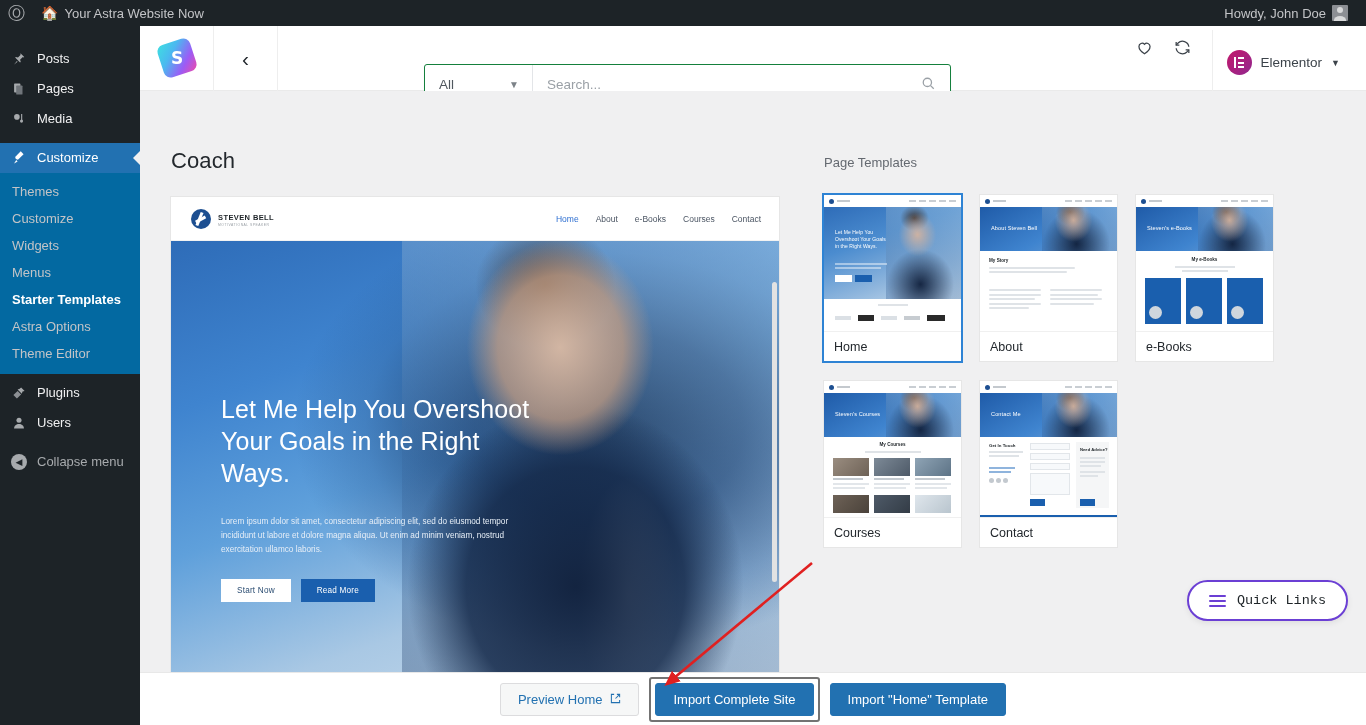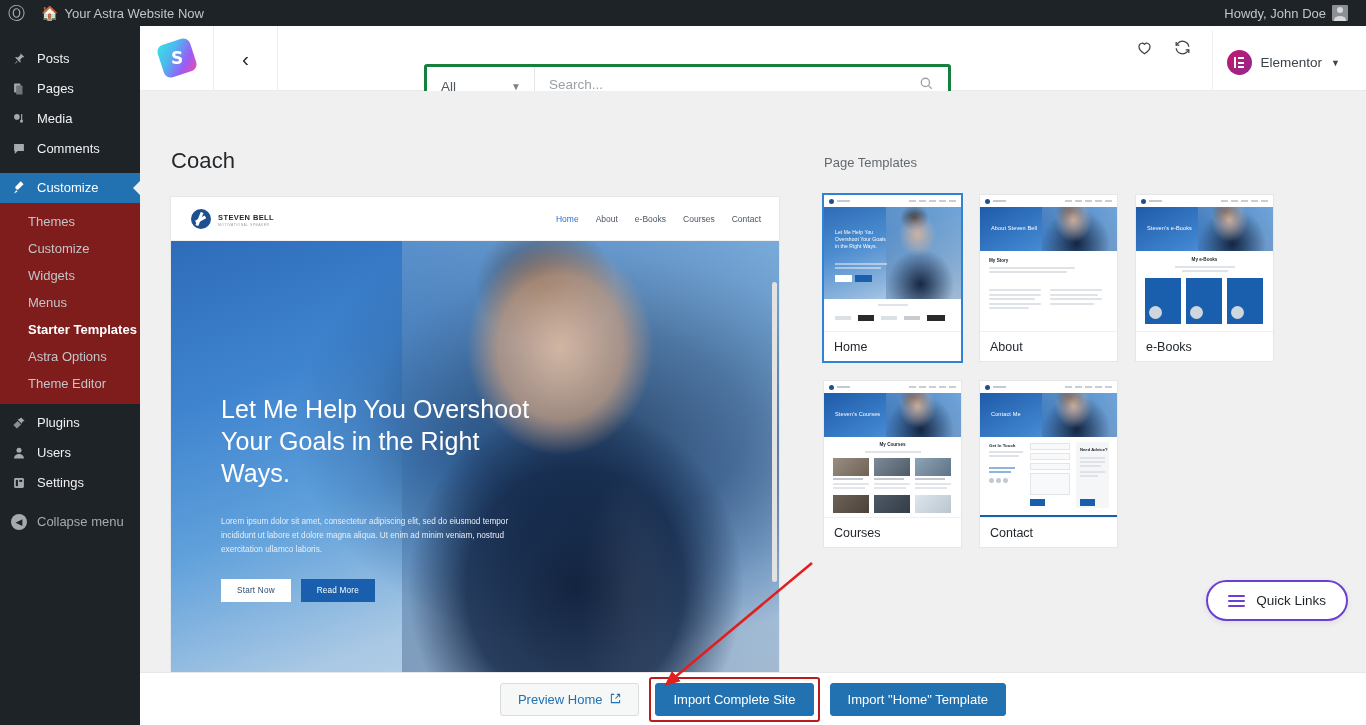--- a/index.html
+++ b/index.html
@@ -49,21 +49,21 @@
   }
   .menu-item.active {
     background: #2271b1; color: #fff; font-weight: 400; position: relative;
   }
   .menu-item.active .mi-icon { color: #fff; }
   .menu-item.active::after {
     content: ""; position: absolute; right: -1px; top: 50%; margin-top: -8px;
     border: 8px solid transparent; border-right-color: #f0f0f1;
   }
   .menu-gap { height: 9px; }
-  .submenu { background: #7f1d1d; padding: 5px 0 7px 16px; }
+  .submenu { background: #0369a1; padding: 5px 0 7px 0; }
   .submenu-item {
     display: block; padding: 5px 0 5px 12px; font-size: 13px; color: #c3c4c7; line-height: 17px;
   }
   .submenu-item.current { color: #fff; font-weight: 600; }
   .collapse-icon {
     width: 16px; height: 16px; border-radius: 50%; background: #a7aaad;
     display: inline-flex; align-items: center; justify-content: center;
     color: #1d2327; font-size: 9px;
   }
   .menu-item.collapse-row { color: #a7aaad; }
@@ -94,21 +94,21 @@
     font-family: "DejaVu Sans", sans-serif;
   }
   .back-cell {
     width: 64px; height: 65px; display: flex; align-items: center; justify-content: center;
     border-right: 1px solid #eee; color: #3c434a;
   }
   .back-chevron { font-size: 21px; color: #23282d; line-height: 1; }
 
   .search-wrap {
     position: absolute; left: 284px; top: 38px; width: 527px; height: 41px;
-    display: flex; border: 3px solid #15803d; border-radius: 3px; background: #fff;
+    display: flex; border: 1px solid #15803d; border-radius: 3px; background: #fff;
     box-shadow: 0 1px 2px rgba(0,0,0,0.03);
   }
   .search-select {
     width: 108px; height: 39px; display: flex; align-items: center; justify-content: space-between;
     padding: 0 13px 0 14px; border-right: 1px solid #e3e5e8; color: #50575e; font-size: 13.5px;
   }
   .sel-caret { font-size: 10px; color: #7c8288; }
   .search-input-box { flex: 1; display: flex; align-items: center; padding: 0 14px; }
   .search-input-box input {
     border: 0; outline: 0; flex: 1; font-family: "Liberation Sans", sans-serif;
@@ -258,34 +258,34 @@
     gap: 10px; box-shadow: 0 -1px 0 #e8e8e8;
   }
   .btn {
     height: 33px; padding: 0 17px; font-size: 13px; display: inline-flex;
     align-items: center; gap: 8px; border-radius: 3px; line-height: 1;
     font-family: "Liberation Sans", sans-serif;
   }
   .btn-secondary { background: #f6f7f7; color: #2271b1; border: 1px solid #dcdcde; }
   .btn-primary { background: #2271b1; color: #fff; border: 1px solid #2271b1; }
   .btn-highlight-wrap {
-    padding: 4px; border: 2px solid #b91c1c; border-radius: 3px; display: inline-flex; justify-content: flex-end;
+    padding: 4px; border: 2px solid #737373; border-radius: 3px; display: inline-flex; justify-content: flex-end;
   }
   .ext-icon { font-size: 12px; }
 
   
   .quick-links {
     position: absolute; right: 18px; bottom: 78px; height: 41px; padding: 0 20px;
     background: #fff; border: 2px solid #6b3fd4; border-radius: 22px;
     display: inline-flex; align-items: center; gap: 11px;
     box-shadow: 0 2px 6px rgba(0,0,0,0.08);
   }
   .ql-burger { display: flex; flex-direction: column; gap: 3px; }
   .ql-burger i { display: block; width: 17px; height: 2px; background: #6b3fd4; border-radius: 1px; }
-  .ql-text { font-size: 13.5px; color: #1d2327; }
+  .ql-text { font-size: 13.5px; color: #1d2327; font-family: Liberation Mono, monospace; }
 
   
   #annotation-arrow {
     position: absolute; left: 640px; top: 555px; width: 200px; height: 145px;
     pointer-events: none; z-index: 40;
   }
 </style>
 </head>
 <body>
 
@@ -329,28 +329,20 @@
   <div class="menu-item">
     <span class="mi-icon">
       <svg width="14" height="14" viewBox="0 0 20 20" fill="#a7aaad">
           <circle cx="7" cy="7" r="4"></circle>
           <path d="M13 3h1.6v8.4h-1.6z"></path>
           <circle cx="13.6" cy="13" r="2.2"></circle>
         </svg>
     </span>
     <span>Media</span>
   </div>
-  <div class="menu-item">
-    <span class="mi-icon">
-      <svg width="14" height="14" viewBox="0 0 20 20" fill="#a7aaad">
-          <path d="M3 3h14v10H8l-4 4v-4H3z"></path>
-        </svg>
-    </span>
-    <span>Comments</span>
-  </div>
   <div class="menu-gap"></div>
   <div class="menu-item active">
     <span class="mi-icon">
       <svg width="14" height="14" viewBox="0 0 20 20" fill="#ffffff">
           <path d="M15.5 2.5l2 2-8 8-3-1-1-3 8-8z" transform="translate(-1,0)"></path>
           <path d="M6 13l-3 5 5-3z"></path>
         </svg>
     </span>
     <span>Customize</span>
   </div>
@@ -373,30 +365,20 @@
     <span>Plugins</span>
   </div>
   <div class="menu-item">
     <span class="mi-icon">
       <svg width="14" height="14" viewBox="0 0 20 20" fill="#a7aaad">
           <circle cx="10" cy="6" r="3.6"></circle>
           <path d="M3 18c0-4 3.2-6.4 7-6.4s7 2.4 7 6.4z"></path>
         </svg>
     </span>
     <span>Users</span>
-  </div>
-  <div class="menu-item">
-    <span class="mi-icon">
-      <svg width="14" height="14" viewBox="0 0 20 20" fill="#a7aaad">
-          <rect x="3" y="3" width="14" height="14" rx="2"></rect>
-          <rect x="5.5" y="5.5" width="3" height="9" fill="#1d2327"></rect>
-          <rect x="10.5" y="5.5" width="4" height="3" fill="#1d2327"></rect>
-        </svg>
-    </span>
-    <span>Settings</span>
   </div>
   <div class="menu-gap"></div>
   <div class="menu-item collapse-row">
     <span class="mi-icon">
       <span class="collapse-icon">◀</span>
     </span>
     <span>Collapse menu</span>
   </div>
 </div>
 

